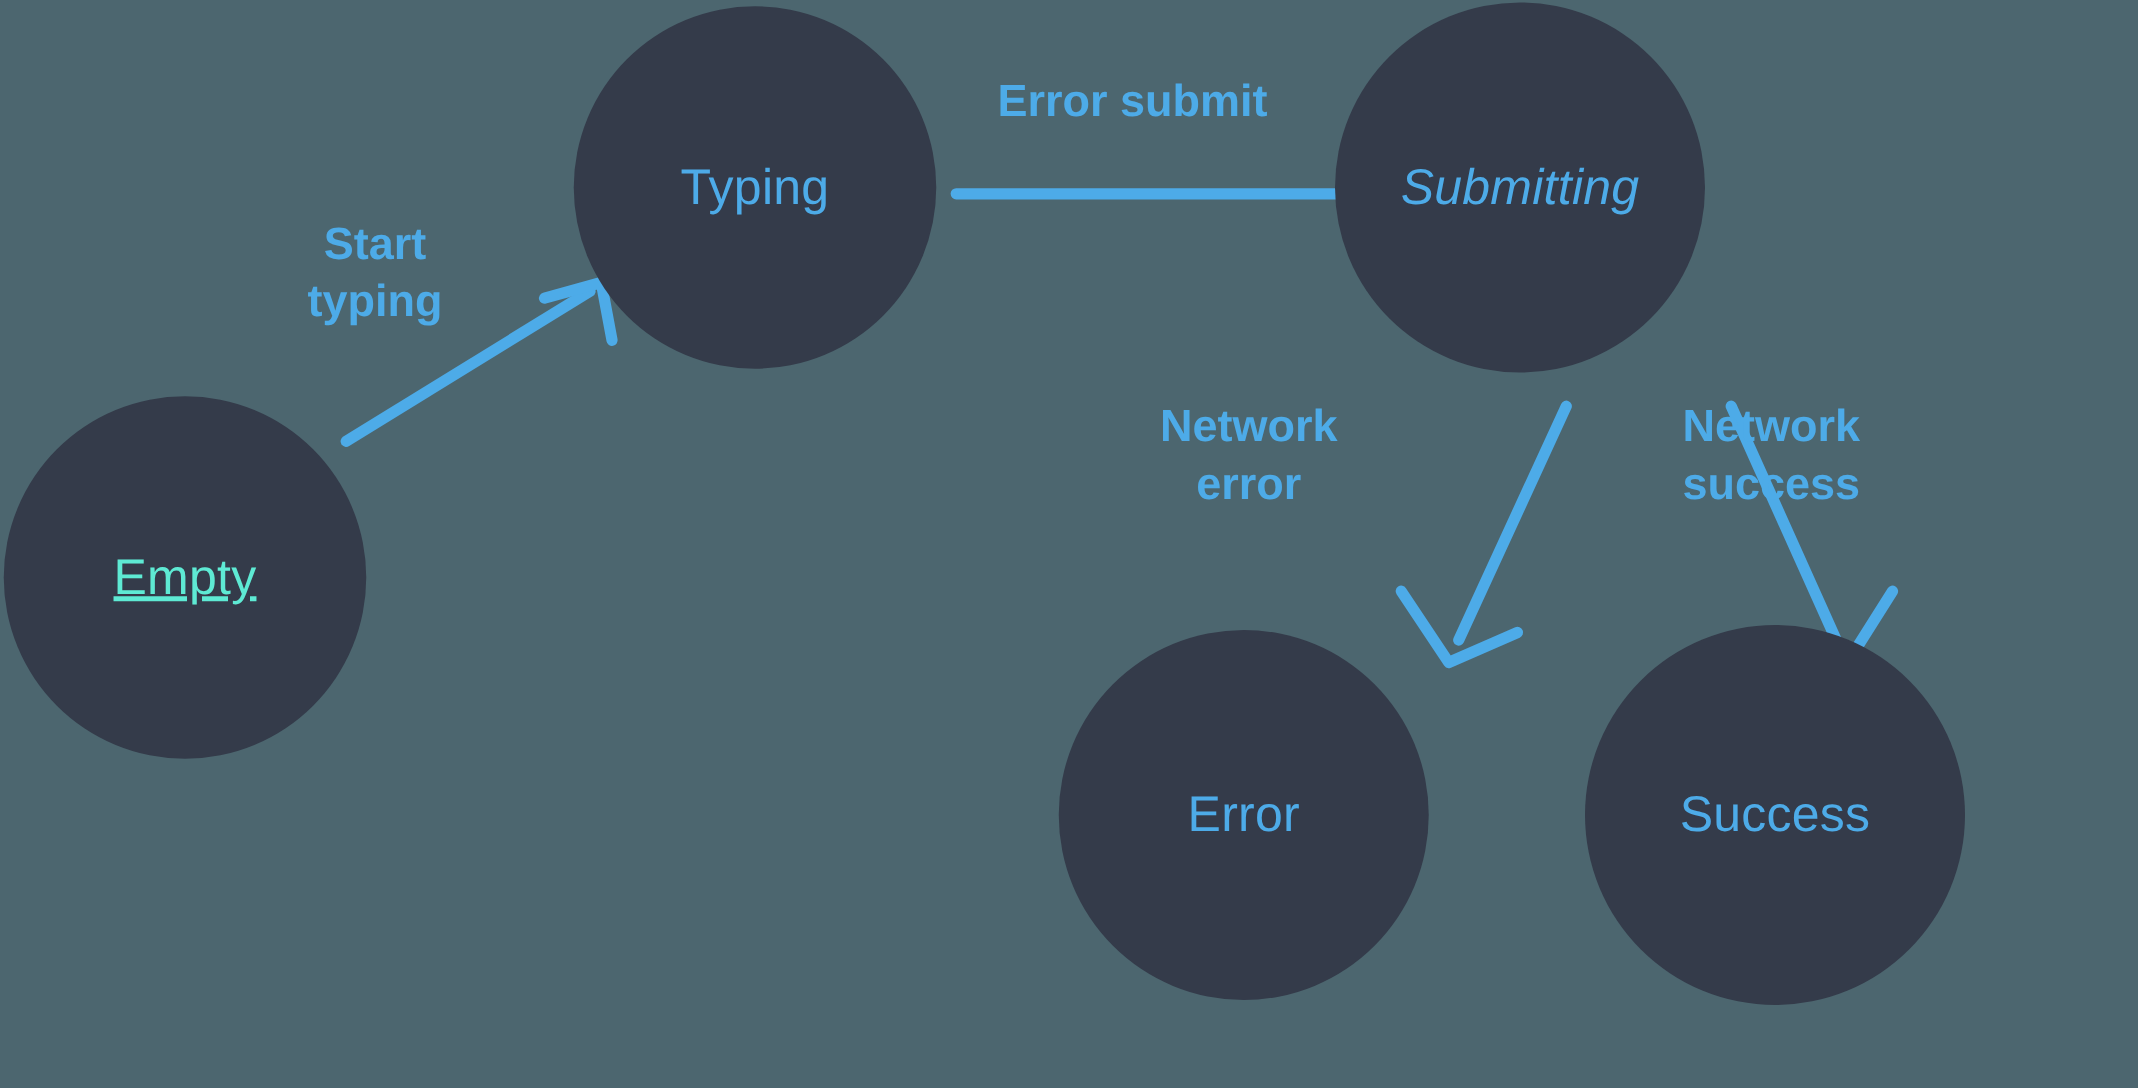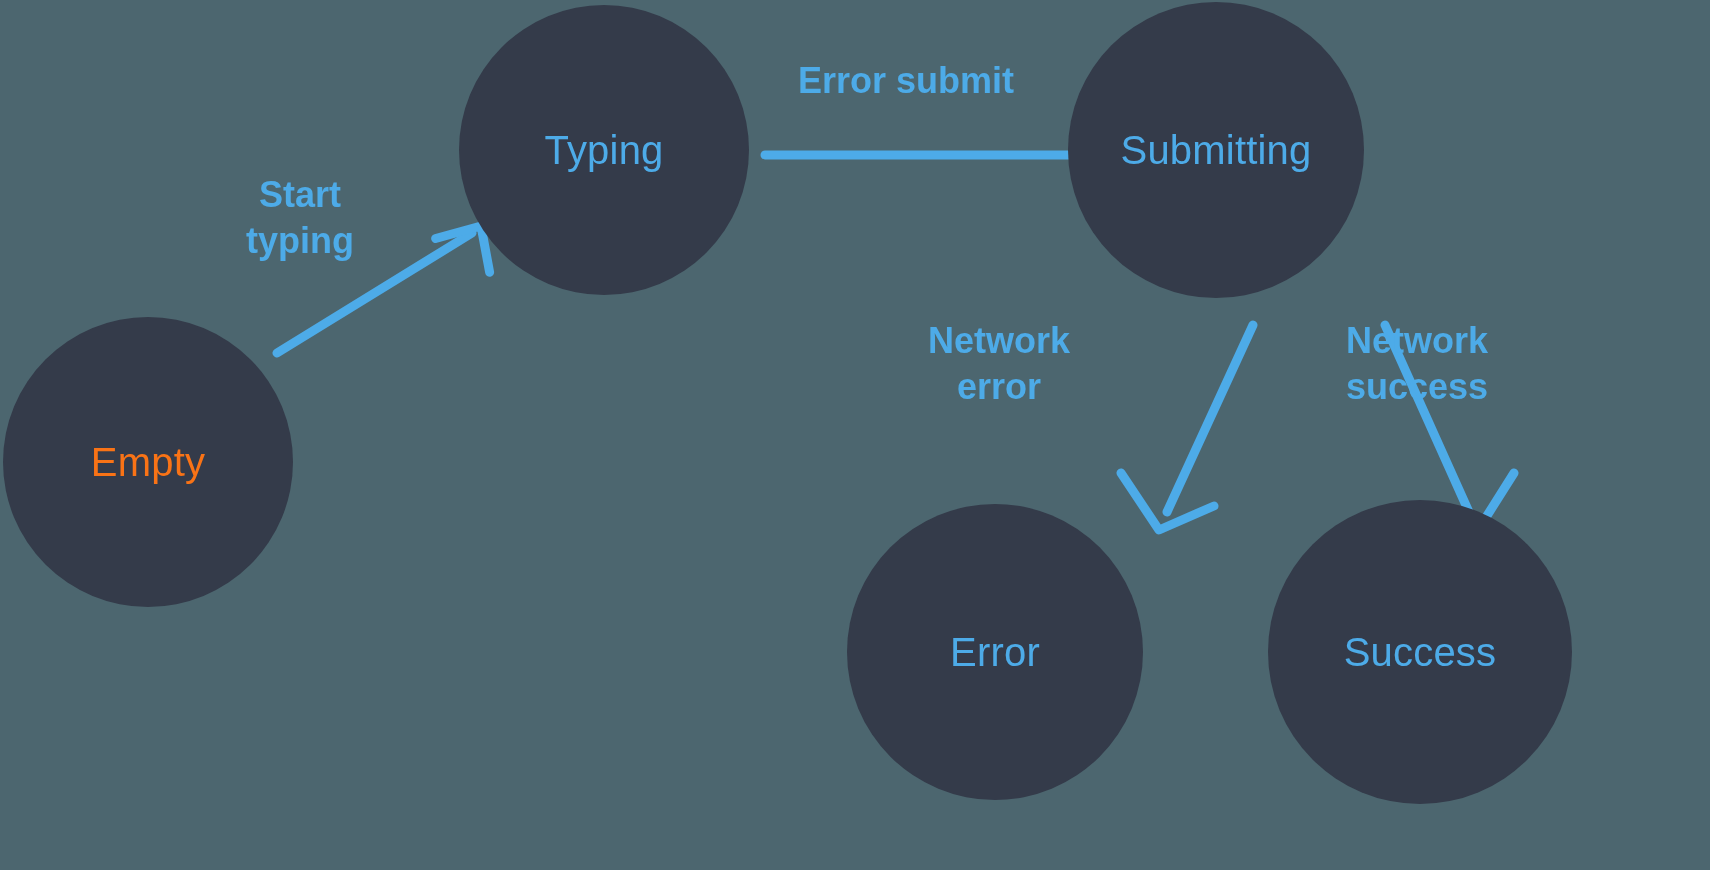--- a/index.html
+++ b/index.html
@@ -75,29 +75,29 @@
     </g>
 
     <g>
       <line x1="1385" y1="325" x2="1469" y2="512" stroke="#4dabe8" stroke-width="9" stroke-linecap="round"></line>
       <polyline points="1424,506 1478,530 1514,473" fill="none" stroke="#4dabe8" stroke-width="9" stroke-linecap="round" stroke-linejoin="round"></polyline>
     </g>
 
   </svg>
 
   <div class="state-node" id="node-empty" style="left: 3px; top: 317px; width: 290px; height: 290px; background: rgb(52, 59, 74);">
-    <span class="state-label" style="color: #f97316;">Empty</span>
+    <span class="state-label" style="color: #5eead4; text-decoration: underline;">Empty</span>
   </div>
 
   <div class="state-node" id="node-typing" style="left: 459px; top: 5px; width: 290px; height: 290px; background: rgb(52, 59, 74);">
     <span class="state-label" style="color: rgb(77, 171, 232);">Typing</span>
   </div>
 
   <div class="state-node" id="node-submitting" style="left: 1068px; top: 2px; width: 296px; height: 296px; background: rgb(52, 59, 74);">
-    <span class="state-label" style="color: rgb(77, 171, 232);">Submitting</span>
+    <span class="state-label" style="color: rgb(77, 171, 232); font-style: italic;">Submitting</span>
   </div>
 
   <div class="state-node" id="node-error" style="left: 847px; top: 504px; width: 296px; height: 296px; background: rgb(52, 59, 74);">
     <span class="state-label" style="color: rgb(77, 171, 232);">Error</span>
   </div>
 
   <div class="state-node" id="node-success" style="left: 1268px; top: 500px; width: 304px; height: 304px; background: rgb(52, 59, 74);">
     <span class="state-label" style="color: rgb(77, 171, 232);">Success</span>
   </div>
 

